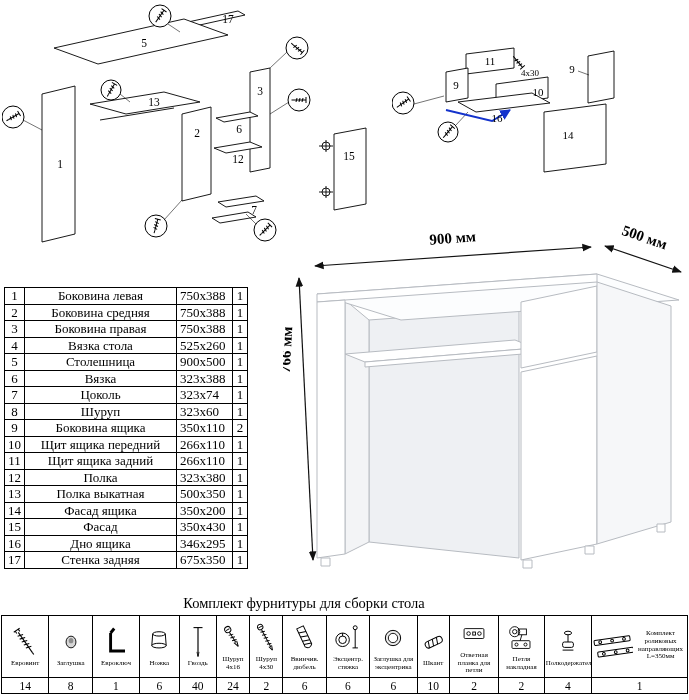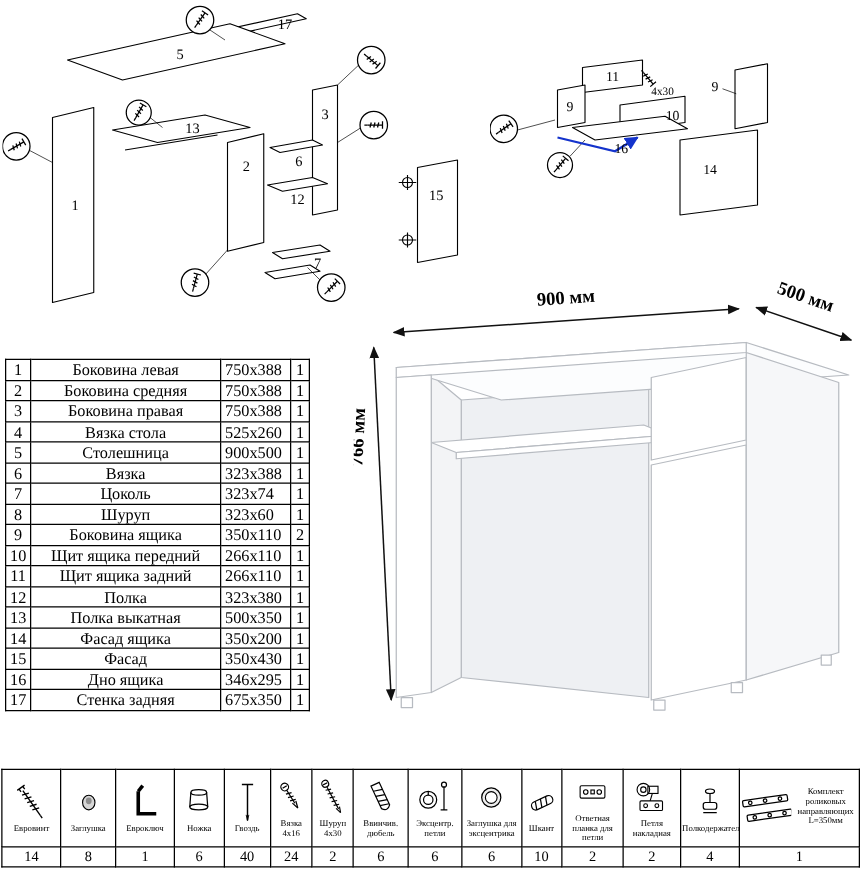--- a/index.html
+++ b/index.html
@@ -310,20 +310,21 @@
     <g font-family="'Liberation Sans', sans-serif" font-weight="bold">
       <line x1="32" y1="46" x2="308" y2="27" stroke="#111" stroke-width="1.2" marker-start="url(#da)" marker-end="url(#da)"></line>
       <text x="170" y="23" font-size="15" text-anchor="middle" transform="rotate(-4 170 23)">900 мм</text>
       <line x1="322" y1="26" x2="398" y2="52" stroke="#111" stroke-width="1.2" marker-start="url(#da)" marker-end="url(#da)"></line>
       <text x="360" y="22" font-size="15" text-anchor="middle" transform="rotate(19 360 22)">500 мм</text>
       <line x1="16" y1="58" x2="30" y2="340" stroke="#111" stroke-width="1.2" marker-start="url(#da)" marker-end="url(#da)"></line>
       <text x="8" y="130" font-size="15" text-anchor="middle" transform="rotate(-87 8 130)">766 мм</text>
     </g>
   </svg>
 
+  <div class="hw-title">Комплект фурнитуры для сборки стола</div>
 
   <table class="hw-table">
     <colgroup>
       <col style="width:47px">
         <col style="width:43px">
         <col style="width:47px">
         <col style="width:39px">
       <col style="width:37px">
         <col style="width:33px">
         <col style="width:33px">
@@ -409,21 +410,21 @@
                   <line x1="12.8" y1="9" x2="17.2" y2="9"></line>
                   <line x1="15" y1="12.4" x2="15" y2="26"></line>
                   <line x1="12.5" y1="15" x2="17.5" y2="16.5"></line>
                   <line x1="12.5" y1="18.5" x2="17.5" y2="20"></line>
                   <line x1="12.5" y1="22" x2="17.5" y2="23.5"></line>
                   <line x1="13.2" y1="24.8" x2="15" y2="31"></line>
                   <line x1="16.8" y1="24.8" x2="15" y2="31"></line>
                 </g>
               </svg>
         </div>
-        <div class="hw-lbl">Вязка 4x16</div>
+        <div class="hw-lbl">Шуруп 4x16</div>
       </td>
       <td>
         <div class="hw-ico">
           <svg width="30" height="36" viewBox="0 0 30 42">
                 <g stroke="#000" stroke-width="1.1" fill="none" transform="rotate(-28 15 21)">
                   <circle cx="15" cy="6.5" r="3.2"></circle>
                   <line x1="12.8" y1="6.5" x2="17.2" y2="6.5"></line>
                   <line x1="15" y1="9.7" x2="15" y2="33"></line>
                   <line x1="12.5" y1="12" x2="17.5" y2="13.5"></line>
                   <line x1="12.5" y1="16" x2="17.5" y2="17.5"></line>
@@ -457,21 +458,21 @@
                 <g stroke="#000" stroke-width="1.1" fill="none">
                   <circle cx="11" cy="22" r="7.5"></circle>
                   <circle cx="11" cy="22" r="4.2"></circle>
                   <line x1="11" y1="14.5" x2="11" y2="18"></line>
                   <line x1="25" y1="10" x2="25" y2="31"></line>
                   <circle cx="25" cy="8.6" r="2.2"></circle>
                   <line x1="22" y1="31" x2="28" y2="31"></line>
                 </g>
               </svg>
         </div>
-        <div class="hw-lbl">Эксцентр. петли</div>
+        <div class="hw-lbl">Эксцентр. стяжка</div>
       </td>
       <td>
         <div class="hw-ico">
           <svg width="34" height="36" viewBox="0 0 34 40">
                 <circle cx="17" cy="20" r="8.5" fill="#ededed" stroke="#000" stroke-width="1.1"></circle>
                 <circle cx="17" cy="20" r="5.2" fill="#fff" stroke="#000" stroke-width="1"></circle>
               </svg>
         </div>
         <div class="hw-lbl">Заглушка для эксцентрика</div>
       </td>

